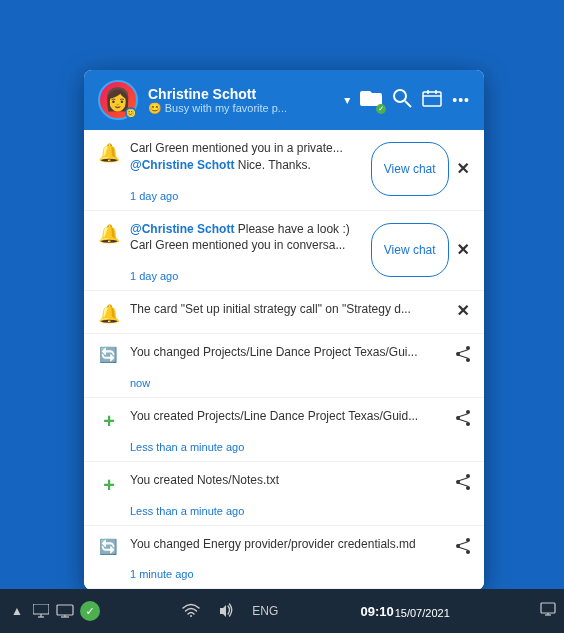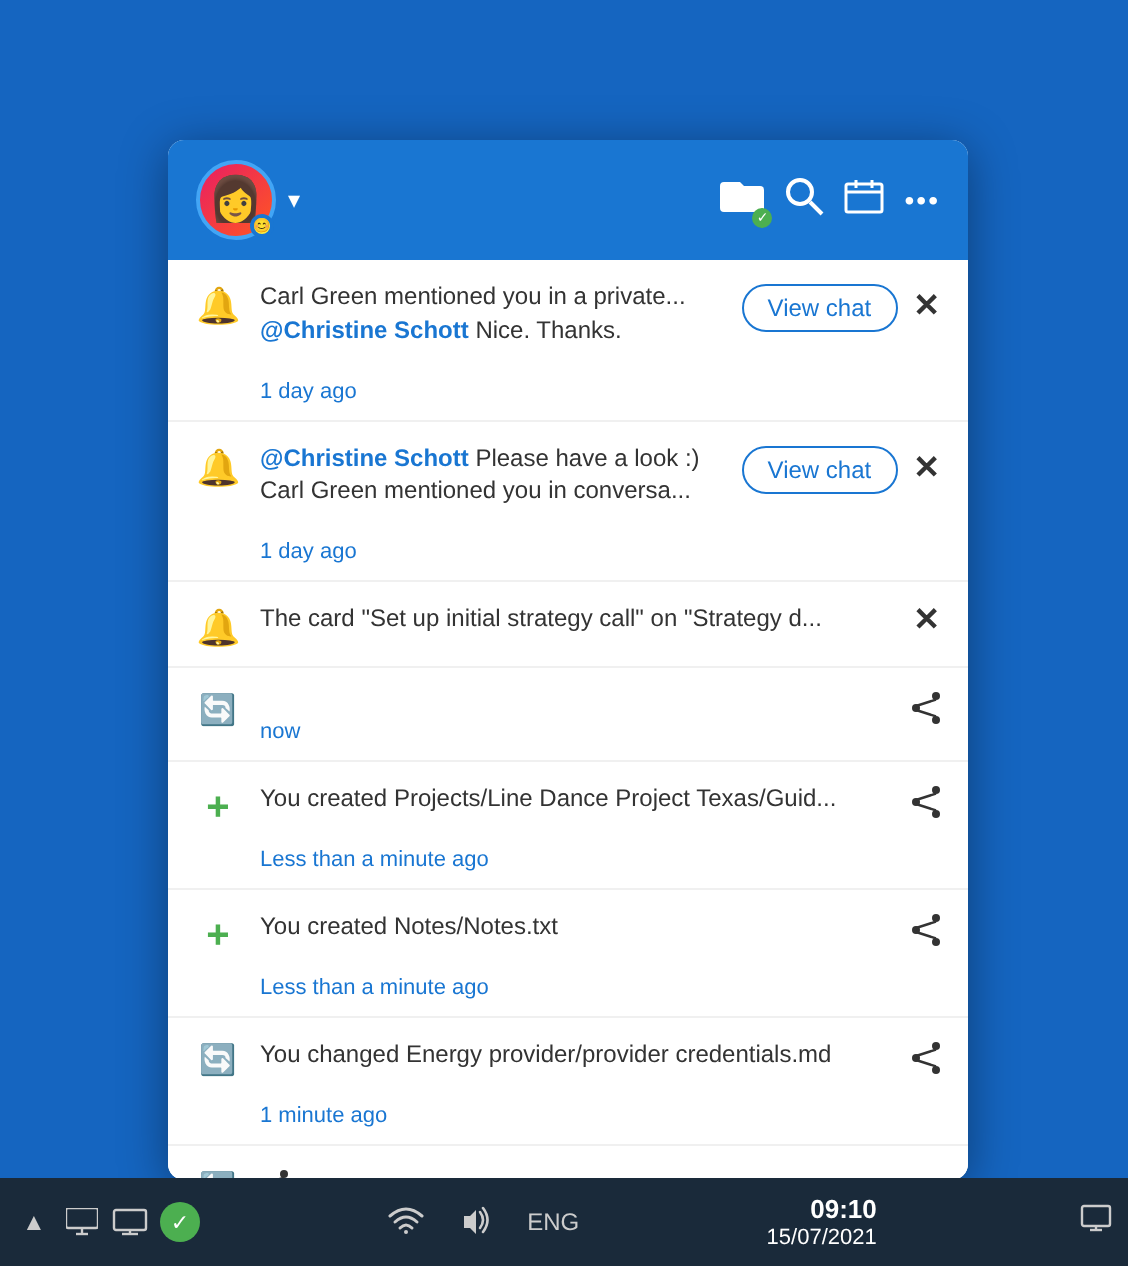--- a/index.html
+++ b/index.html
@@ -54,21 +54,20 @@
       background: #4caf50;
       border-radius: 50%;
       display: flex;
       align-items: center;
       justify-content: center;
       color: white;
       font-size: 11px;
     }
     .taskbar-right {
       display: flex;
-      flex-direction: column;
       align-items: flex-end;
       gap: 1px;
     }
     .taskbar-time {
       color: white;
       font-size: 13px;
       font-weight: 600;
     }
     .taskbar-date {
       color: white;
@@ -233,21 +232,21 @@
       align-items: center;
       gap: 8px;
       flex-shrink: 0;
       margin-top: 2px;
     }
     .view-chat-btn {
       background: white;
       border: 1.5px solid #1976d2;
       color: #1976d2;
       border-radius: 20px;
-      padding: 4px 12px;
+      padding: 19px 12px;
       font-size: 12px;
       cursor: pointer;
       white-space: nowrap;
       font-weight: 500;
     }
     .close-btn {
       color: #333;
       font-size: 16px;
       cursor: pointer;
       font-weight: bold;
@@ -263,20 +262,24 @@
 <body>
 
 <div class="panel">
 
   <div class="panel-header">
     <div class="avatar-container">
       <div class="avatar">
         <span style="font-size:22px;">👩</span>
       </div>
       <div class="status-dot">😊</div>
+    </div>
+    <div class="header-info">
+      <div class="header-name">Christine Schott</div>
+      <div class="header-status">😊 Busy with my favorite p...</div>
     </div>
     <span class="header-dropdown">▾</span>
     <div class="header-actions">
       <div class="header-action-btn folder-btn">
         <svg width="22" height="18" viewBox="0 0 22 18" fill="white">
           <path d="M2 2h8l2 2h8a2 2 0 0 1 2 2v9a2 2 0 0 1-2 2H2a2 2 0 0 1-2-2V4a2 2 0 0 1 2-2z"></path>
         </svg>
         <div class="checkmark">✓</div>
       </div>
       <div class="header-action-btn">
@@ -341,20 +344,23 @@
         </div>
       </div>
       <div class="notif-actions">
         <span class="close-btn">✕</span>
       </div>
     </div>
 
     <div class="notif-item">
       <span class="notif-icon sync" style="font-size:15px;">🔄</span>
       <div class="notif-content">
+        <div class="notif-text">
+          You changed Projects/Line Dance Project Texas/Gui...
+        </div>
         <div class="notif-time">now</div>
       </div>
       <div class="notif-actions">
         <span class="share-btn">
           <svg width="14" height="16" viewBox="0 0 14 16" fill="#333">
             <circle cx="12" cy="2" r="2"></circle>
             <circle cx="12" cy="14" r="2"></circle>
             <circle cx="2" cy="8" r="2"></circle>
             <line x1="12" y1="3.8" x2="2" y2="7" stroke="#333" stroke-width="1.2"></line>
             <line x1="12" y1="12.2" x2="2" y2="9" stroke="#333" stroke-width="1.2"></line>

